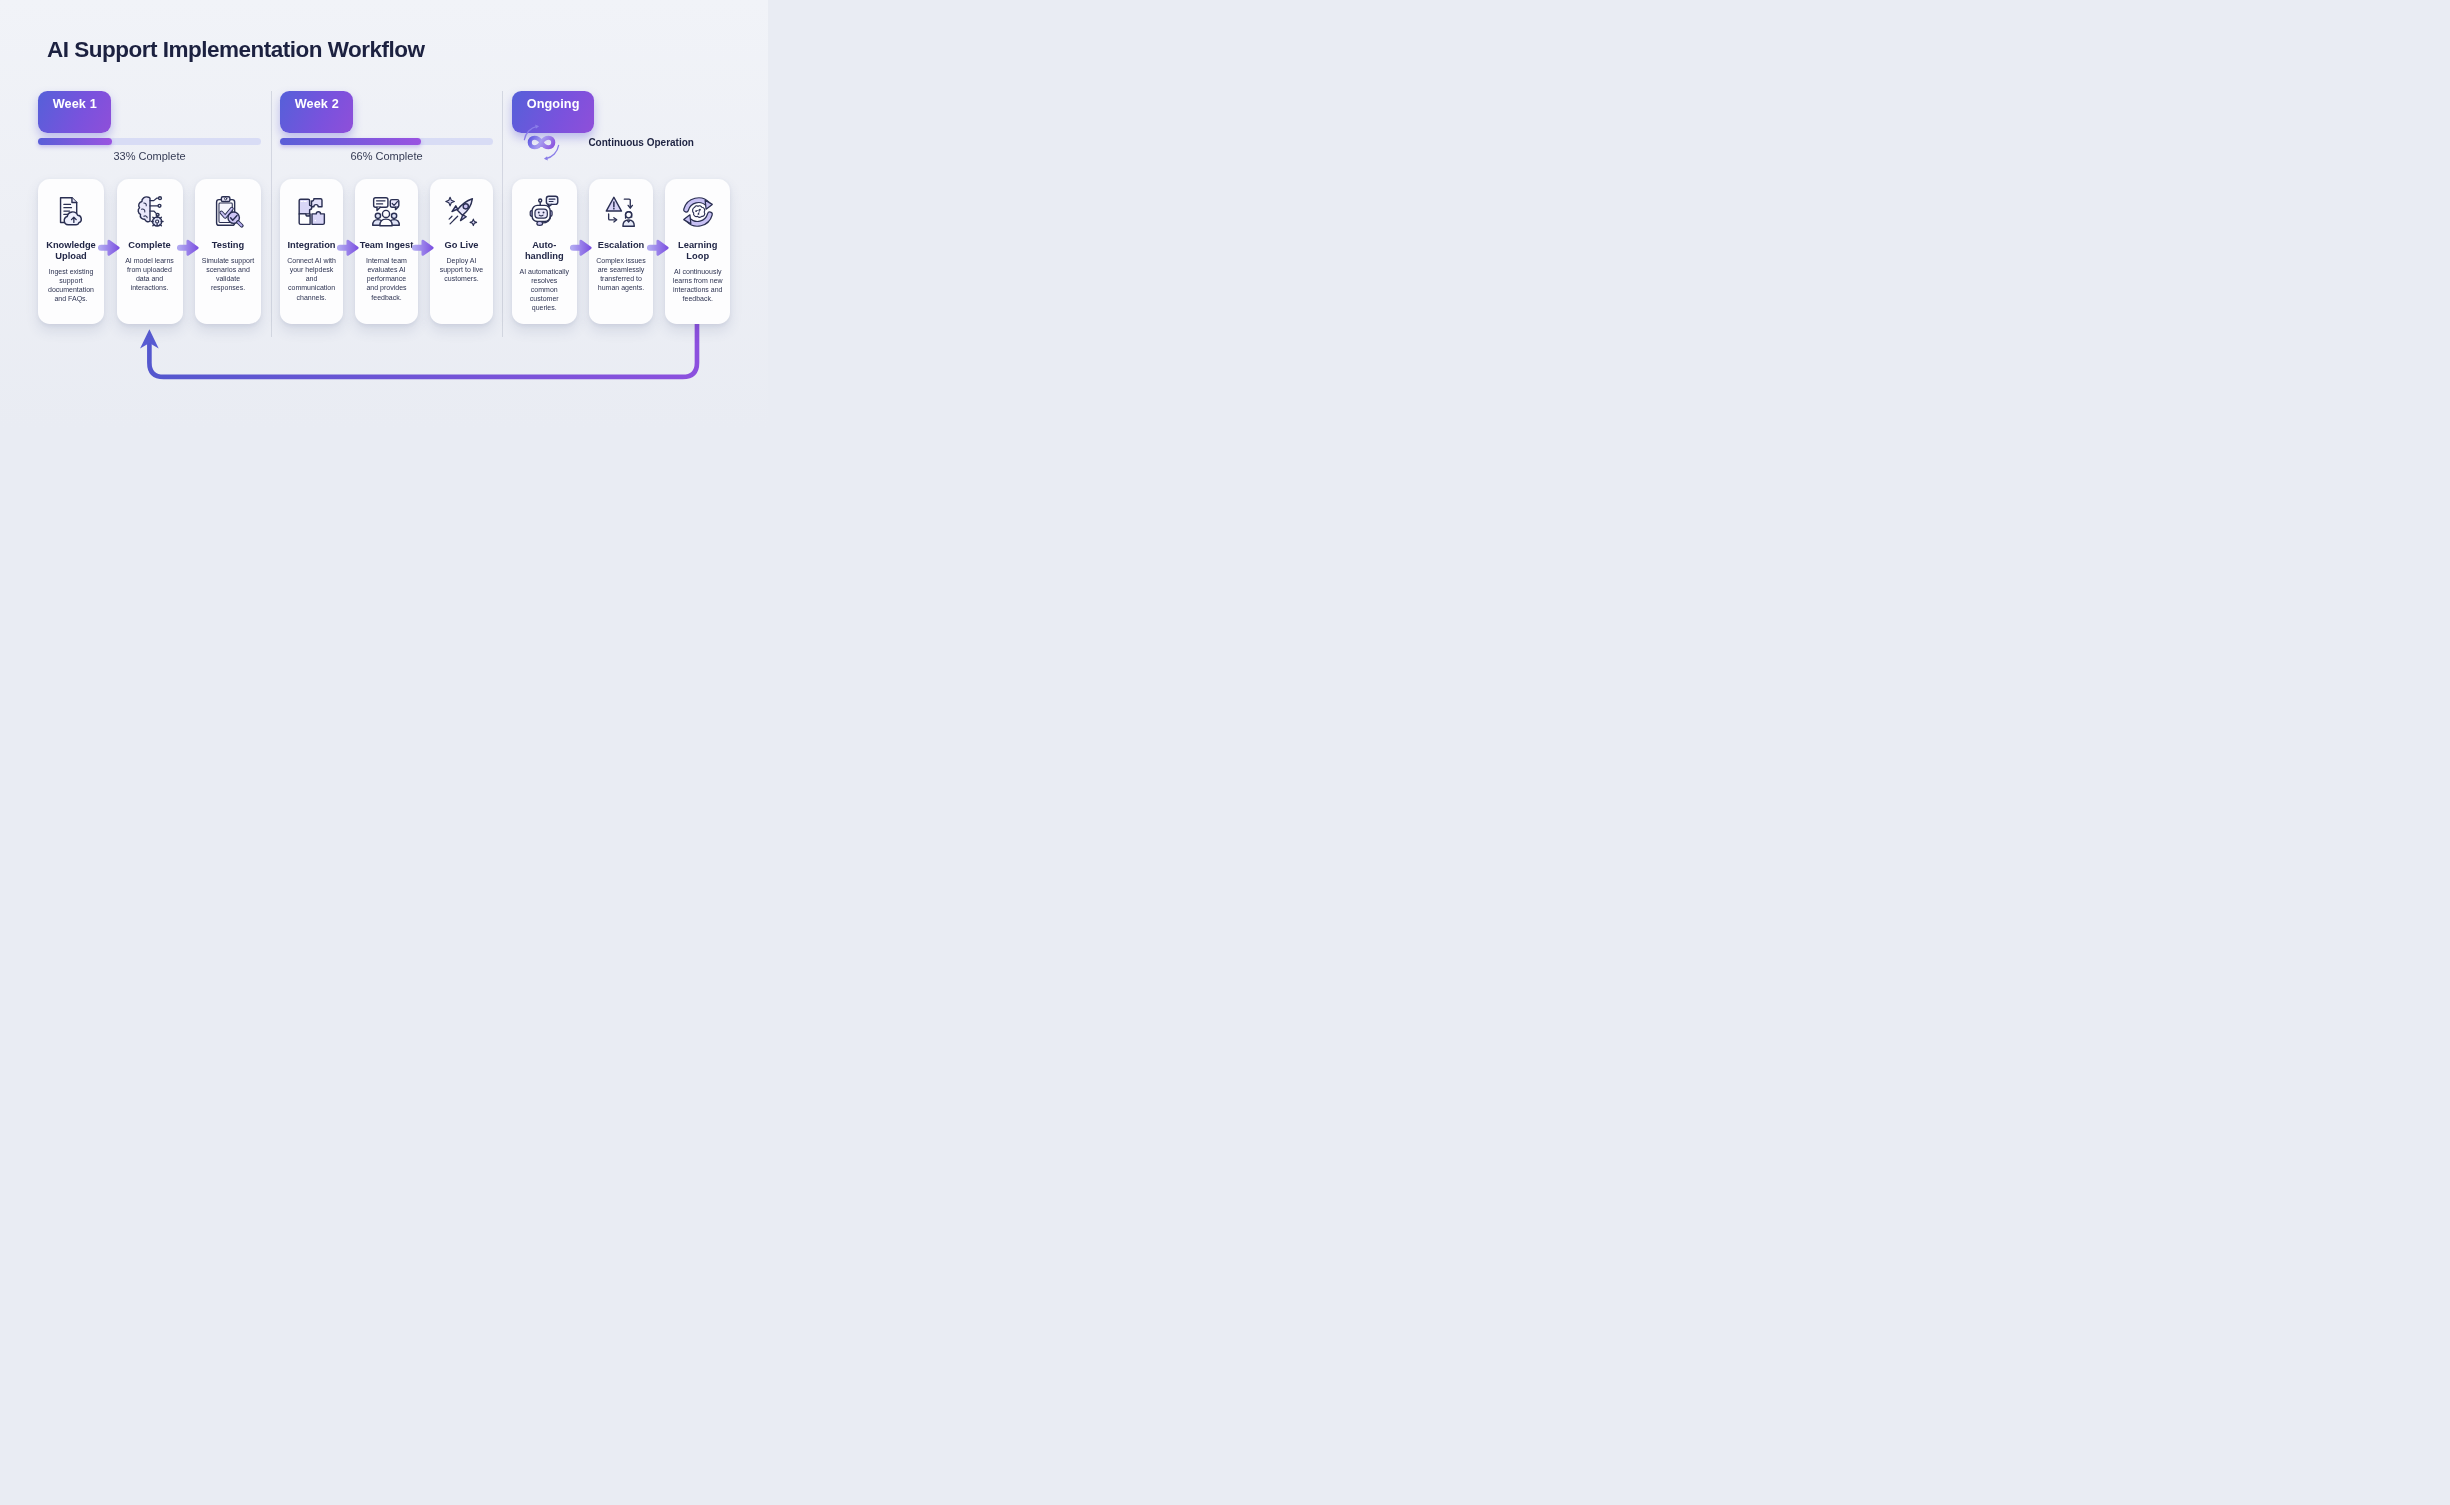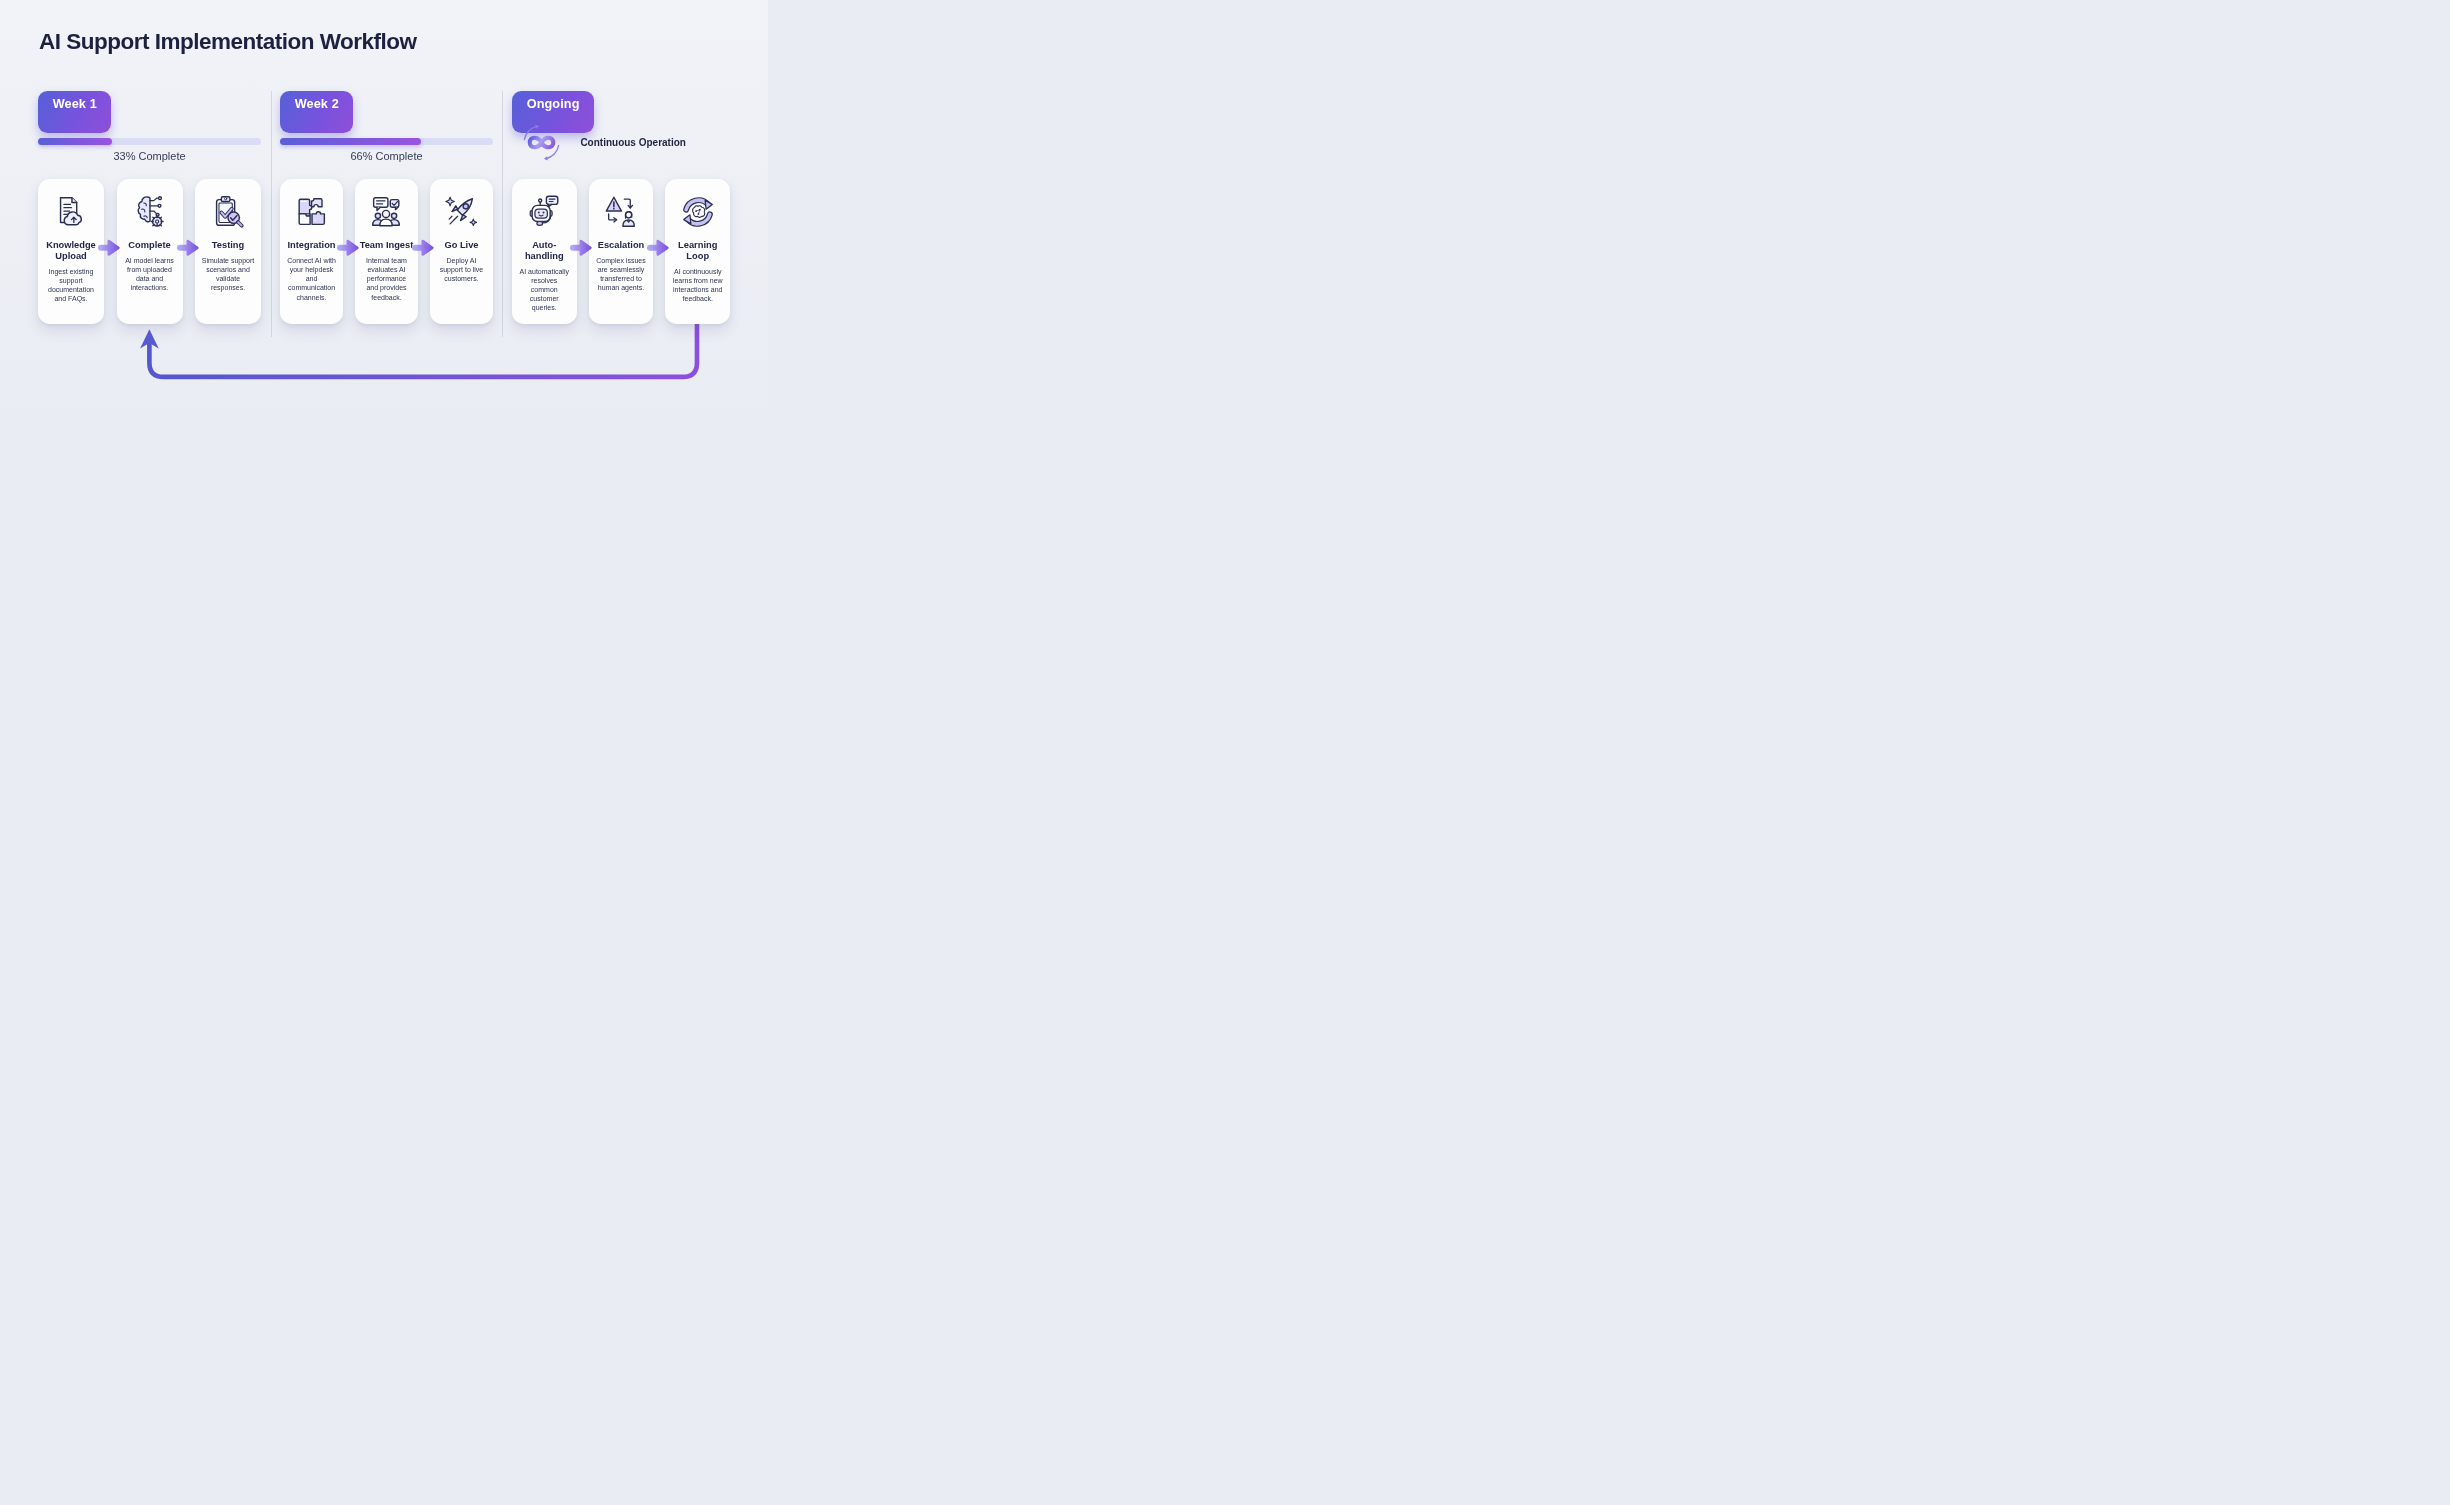--- a/index.html
+++ b/index.html
@@ -2,21 +2,21 @@
 <html style="font-size:7.8px"><head>
 <meta charset="utf-8">
 <style>
   html,body{margin:0;padding:0;background:#e9ecf3;}
   .canvas{
     position:relative;width:768px;height:429px;overflow:hidden;
     background:linear-gradient(180deg,#f1f3f8 0%,#edeff5 55%,#e9ecf3 100%);
     font-family:"Liberation Sans",sans-serif;color:#222747;
   }
   .page-title{
-    position:absolute;left:39px;top:29px;margin:0;
+    position:absolute;left:39px;top:29px;margin:8px;
     font-size:22.5px;font-weight:700;letter-spacing:-0.5px;color:#1c2140;
   }
   .divider{position:absolute;top:91px;height:246px;width:1px;background:#c9ced9;opacity:.75;}
   .phase{position:absolute;top:91px;height:235px;}
   #phase1{left:38px;width:223px;}
   #phase2{left:280px;width:213px;}
   #phase3{left:512px;width:218px;}
   .badge{
     position:absolute;top:0;left:0;height:42px;line-height:27.4px;padding:0 14.7px;
     border-radius:9.3px;color:#fff;font-size:12.7px;font-weight:700;letter-spacing:0.1px;
@@ -29,21 +29,21 @@
   }
   .progress-fill{
     height:100%;border-radius:4.4px;
     background:linear-gradient(90deg,#5a5ed8,#9a53e1);
     box-shadow:0 2px 4.4px rgba(110,80,220,.3);
   }
   .progress-label{
     position:absolute;top:59px;left:0;width:100%;text-align:center;
     font-size:11px;color:#363c55;
   }
-  .continuous{position:absolute;top:30px;left:6.4px;display:flex;align-items:center;gap:15px;}
+  .continuous{position:absolute;top:30px;left:6.4px;display:flex;align-items:center;gap:23px;}
   .continuous-label{font-size:10px;font-weight:700;color:#1e2342;}
   .cards{position:absolute;top:88px;left:0;right:0;height:145px;display:flex;justify-content:space-between;}
   .card{
     width:29.6%;height:145px;box-sizing:border-box;background:#fdfdfe;border-radius:11.8px;
     box-shadow:0 6.9px 12.7px rgba(60,70,120,.12),0 1.5px 3.9px rgba(60,70,120,.07);
     padding:11.8px 3.9px 0;text-align:center;
   }
   .card-icon{height:43px;display:flex;align-items:center;justify-content:center;}
   .card-title{margin-top:6.4px;font-size:9.3px;font-weight:700;color:#222747;line-height:1.14;}
   .card-desc{margin-top:5.4px;font-size:7px;color:#2d3351;line-height:1.3;padding:0 1.5px;}

